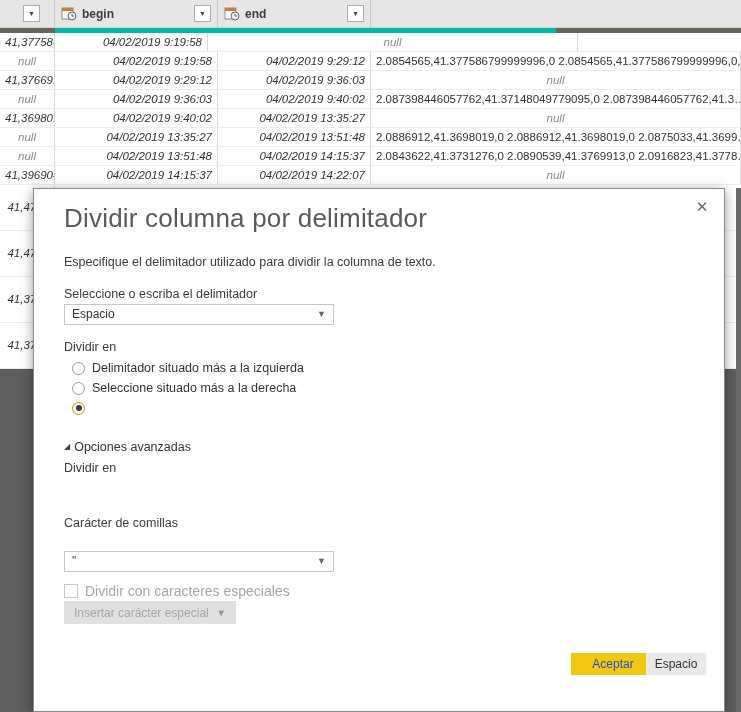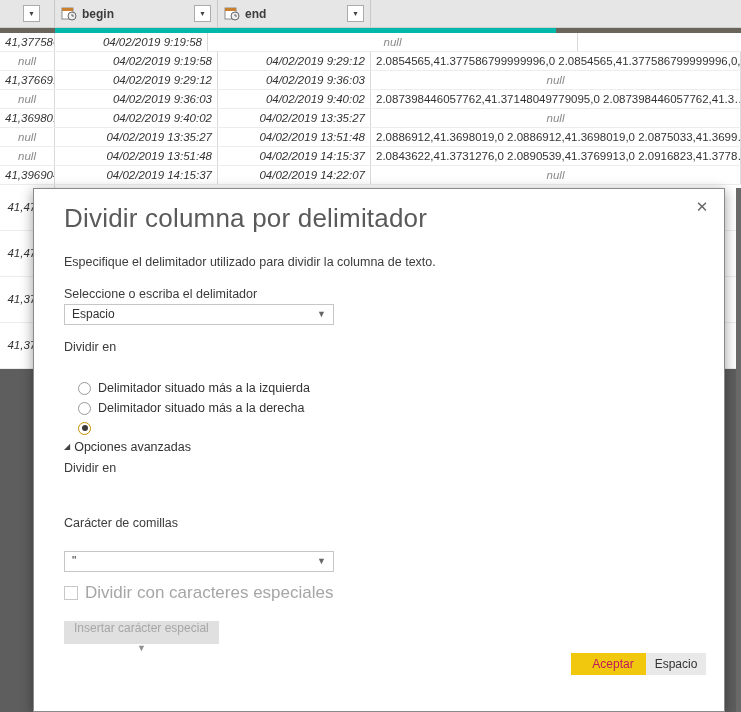--- a/index.html
+++ b/index.html
@@ -50,32 +50,32 @@
   .flabel{position:absolute;left:30px;font-size:12.5px;color:#3B3B3B;}
   .select{position:absolute;left:30px;width:270px;height:21px;border:1px solid #C6C6C6;background:#fff;
           font-size:12px;color:#333;line-height:19px;padding:0 20px 0 7px;cursor:pointer;}
   .select .caret{position:absolute;right:7px;top:0;line-height:19px;font-size:9px;color:#666;}
   .radio-row{position:relative;display:flex;align-items:center;gap:7px;height:18px;margin-bottom:2px;}
   .radio{width:13px;height:13px;border-radius:50%;border:1px solid #999;background:#fff;flex:none;
          display:flex;align-items:center;justify-content:center;cursor:pointer;}
   .radio.sel{border-color:#BF9000;}
   .radio.sel::after{content:"";width:6px;height:6px;border-radius:50%;background:#3A3A3A;}
   .rlabel{font-size:12.5px;color:#333;white-space:nowrap;}
-  .group{position:absolute;left:44px;margin-top:20px;}
+  .group{position:absolute;left:38px;}
   .advrow{position:absolute;left:30px;display:flex;align-items:center;gap:4px;font-size:12.5px;color:#333;cursor:pointer;}
   .tri{font-size:8px;color:#444;line-height:1;}
   .chkrow{position:absolute;left:30px;display:flex;align-items:center;gap:7px;}
   .chk{width:14px;height:14px;border:1px solid #C8C8C8;background:#fff;flex:none;}
-  .chklabel{font-size:17px;color:#A6A6A6;white-space:nowrap;}
+  .chklabel{font-size:14px;color:#A6A6A6;white-space:nowrap;}
   .disbtn{position:absolute;left:30px;height:23px;background:#E0E0E0;color:#A6A6A6;font-size:12px;
           display:inline-flex;align-items:center;gap:8px;padding:0 10px;border:none;}
   .disbtn .caret{font-size:9px;color:#909090;}
   .footer-btn{position:absolute;height:22px;font-size:12px;display:flex;align-items:center;
               justify-content:center;cursor:pointer;border:none;}
-  .accept{left:537px;top:464px;width:84px;background:var(--yellow);color:#be185d;}
+  .accept{left:537px;top:464px;width:84px;background:var(--yellow);color:#1d4ed8;}
   .cancel{left:612px;top:464px;width:60px;background:#E9E9E9;color:#333;}
 </style>
 </head>
 <body>
 
 <div class="screen">
 
   <div class="table">
     <div class="thead">
       <div class="hcell hc0">
@@ -194,21 +194,21 @@
     </div>
 
     <div class="flabel" style="top:151px;">Dividir en</div>
     <div class="group" style="top:170px;" id="split-at-group">
         <div class="radio-row">
           <span class="radio"></span>
           <span class="rlabel">Delimitador situado más a la izquierda</span>
         </div>
         <div class="radio-row">
           <span class="radio"></span>
-          <span class="rlabel">Delimitador situado más a la derecha</span>
+          <span class="rlabel">Seleccione situado más a la derecha</span>
         </div>
         <div class="radio-row">
           <span class="radio sel"></span>
         </div>
       </div>
 
     <div class="advrow" style="top:251px;">
       <span class="tri">◢</span>
       <span>Opciones avanzadas</span>
     </div>
@@ -218,21 +218,21 @@
     <div class="flabel" style="top:327px;">Carácter de comillas</div>
     <div class="select" style="top:362px;">
       <span>"</span>
       <span class="caret">▼</span>
     </div>
 
     <div class="chkrow" style="top:394px;">
       <div class="chk"></div>
       <span class="chklabel">Dividir con caracteres especiales</span>
     </div>
-    <button class="disbtn" style="top:432px;flex-direction:column;">
+    <button class="disbtn" style="top:412px;">
       <span>Insertar carácter especial</span>
       <span class="caret">▼</span>
     </button>
 
     <button class="footer-btn accept">Aceptar</button>
     <button class="footer-btn cancel">Espacio</button>
   </div>
 </div>
 
 </body></html>

